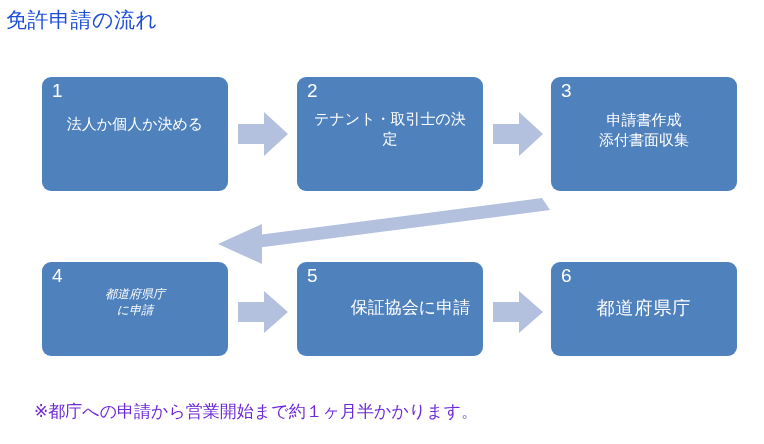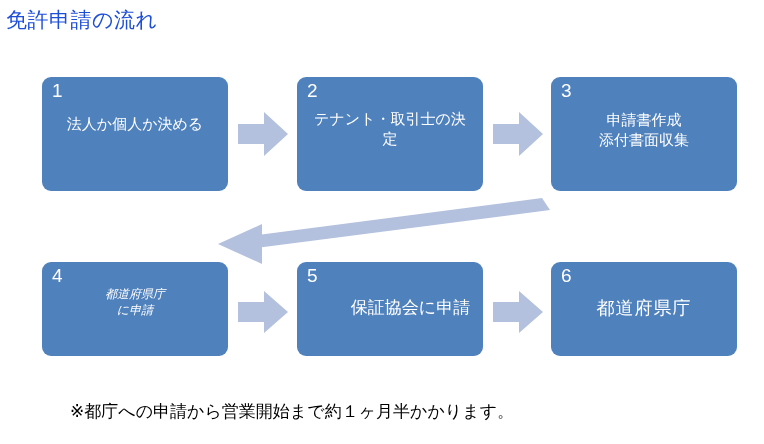--- a/index.html
+++ b/index.html
@@ -93,23 +93,22 @@
     top: 188px;
     width: 370px;
     height: 80px;
   }
 
   #footer-note {
     position: absolute;
     left: 34px;
     top: 400px;
     font-size: 17px;
-    color: #000000;
+    color: #6d28d9;
     white-space: nowrap;
-    margin-left: 36px;
   }
 </style>
 </head>
 <body>
 
 <div id="page-title">免許申請の流れ</div>
 
 <div class="flow-canvas">
 
   <div class="step-box" id="box-1">

